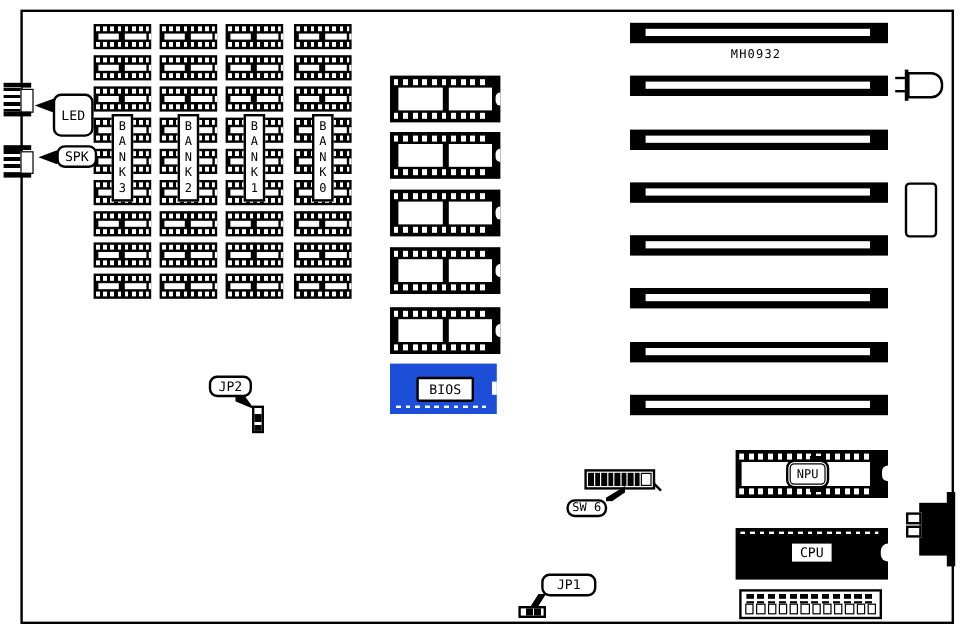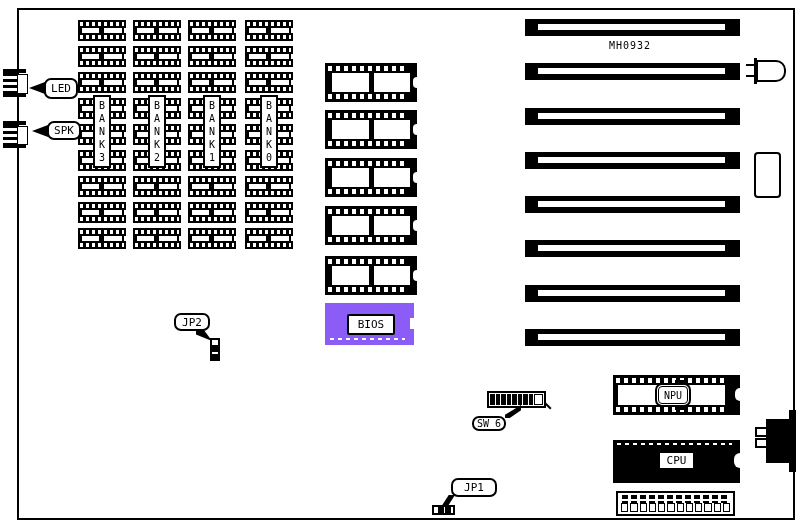--- a/index.html
+++ b/index.html
@@ -28,21 +28,21 @@
   .eprom{position:absolute;left:325px;width:92px;height:39px;background:#000;}
   .ep-pins{position:absolute;left:3px;right:9px;height:5px;
            background:repeating-linear-gradient(90deg,#fff 0 4px,#000 4px 8px);}
   .ep-pt{top:3px;} .ep-pb{bottom:3px;}
   .ep-win{position:absolute;top:10px;height:19px;background:#fff;}
   .ep-wl{left:7px;width:37px;} .ep-wr{left:49px;width:36px;}
   .ep-notch{position:absolute;right:0;top:14px;width:4px;height:11px;background:#fff;
             border-radius:4px 0 0 4px;}
 
   
-  .bios{left:325px;top:303px;width:89px;height:42px;background:#8b5cf6;}
+  .bios{left:325px;top:303px;width:89px;height:42px;background:#1d4ed8;}
   .bios-dash{position:absolute;left:5px;right:9px;bottom:5px;height:2px;
              background:repeating-linear-gradient(90deg,#fff 0 4px,transparent 4px 8px);}
   .bios-notch{position:absolute;right:0;top:15px;width:4px;height:11px;background:#fff;}
   .chip-tag{position:absolute;background:#fff;border:2px solid #000;border-radius:2px;
             display:flex;align-items:center;justify-content:center;font-size:11px;}
   .bios-tag{left:22px;top:11px;width:44px;height:17px;}
 
   
   .slot{position:absolute;left:525px;width:215px;height:17px;background:#000;}
   .slot-stripe{position:absolute;left:13px;right:15px;top:5px;bottom:6px;background:#fff;}
@@ -511,21 +511,21 @@
   <div class="abs din-strip"></div>
   <div class="abs din-block"></div>
   <div class="abs din-box" style="top:427px"></div>
   <div class="abs din-box" style="top:438px"></div>
 
   <div class="abs conn-bar" style="top:69px"></div>
   <div class="abs conn-stripes" style="top:73px;height:20px"></div>
   <div class="abs conn-step" style="top:74px;height:18px"></div>
   <div class="abs conn-bar" style="top:93px"></div>
   <div class="abs ptr ptr-left" style="left:29px;top:82px;width:16px;height:12px"></div>
-  <div class="abs callout" style="left:44px;top:78px;width:34px;height:21px">
+  <div class="abs callout" style="left:44px;top:78px;width:34px;height:36px">
     <span>LED</span>
   </div>
 
   <div class="abs conn-bar" style="top:121px"></div>
   <div class="abs conn-stripes" style="top:125px;height:19px"></div>
   <div class="abs conn-step" style="top:126px;height:17px"></div>
   <div class="abs conn-bar" style="top:144px"></div>
   <div class="abs ptr ptr-left" style="left:32px;top:125px;width:16px;height:12px"></div>
   <div class="abs callout" style="left:47px;top:121px;width:34px;height:19px">
     <span>SPK</span>

